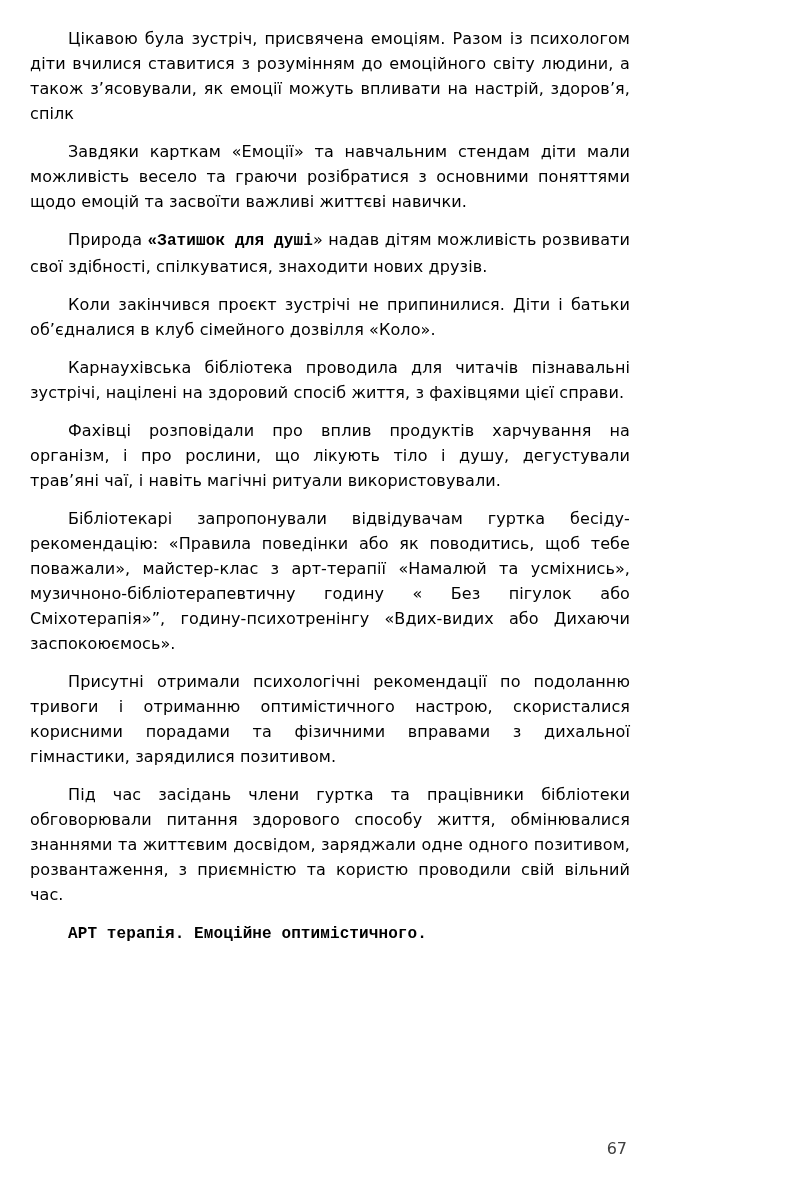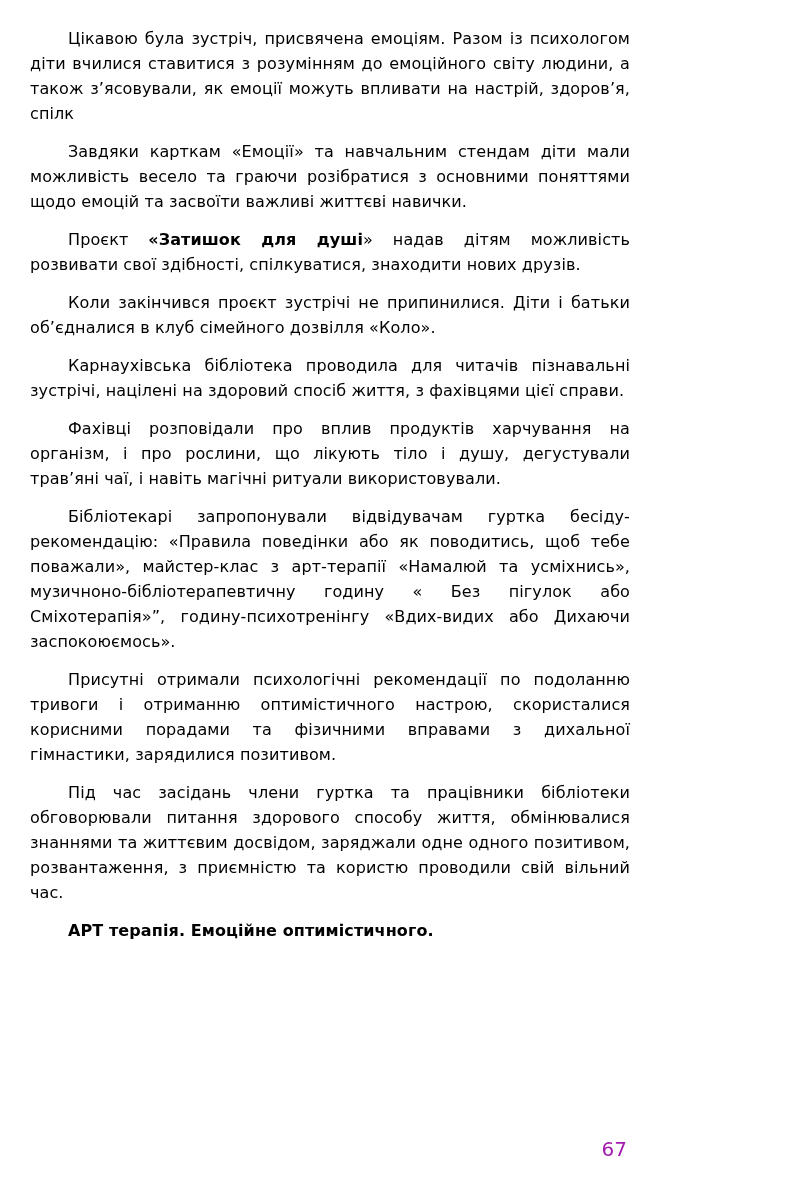--- a/index.html
+++ b/index.html
@@ -23,39 +23,40 @@
   .para {
     margin: 0 0 13px 0;
     font-size: 16px;
     line-height: 25px;
     text-align: justify;
     text-indent: 38px;
     letter-spacing: 0.1px;
   }
   .para .bold {
     font-weight: bold;
+    font-family: Liberation Mono, monospace;
   }
   .page-number {
     position: absolute;
     right: 33px;
     top: 1138px;
-    font-size: 20px;
+    font-size: 16px;
     line-height: 22px;
-    color: #a21caf;
+    color: #404040;
   }
 </style>
 </head>
 <body>
 
 <div class="page">
   <div class="doc-body">
 
   <p class="para"><span>Цікавою була зустріч, присвячена емоціям.  Разом із психологом діти вчилися ставитися з розумінням до емоційного світу людини, а також з’ясовували, як емоції можуть впливати на настрій, здоров’я, спілк</span></p>
       <p class="para"><span>Завдяки карткам «Емоції» та навчальним стендам діти мали можливість весело та граючи розібратися з основними поняттями щодо емоцій та засвоїти важливі життєві навички.</span></p>
-      <p class="para"><span>Проєкт </span><span class="bold">«Затишок для душі</span><span>» надав дітям можливість розвивати свої здібності, спілкуватися, знаходити нових друзів.</span></p>
+      <p class="para"><span>Природа </span><span class="bold">«Затишок для душі</span><span>» надав дітям можливість розвивати свої здібності, спілкуватися, знаходити нових друзів.</span></p>
       <p class="para"><span>Коли закінчився проєкт зустрічі не припинилися. Діти і батьки об’єдналися в клуб сімейного дозвілля «Коло».</span></p>
       <p class="para"><span>Карнаухівська бібліотека проводила для читачів пізнавальні зустрічі, націлені на здоровий спосіб життя, з фахівцями цієї справи.</span></p>
       <p class="para"><span>Фахівці розповідали про вплив продуктів харчування на організм, і про рослини, що лікують тіло і душу, дегустували трав’яні чаї, і навіть магічні ритуали використовували.</span></p>
       <p class="para"><span>Бібліотекарі запропонували відвідувачам гуртка бесіду-рекомендацію: «Правила поведінки або як поводитись, щоб тебе поважали»,  майстер-клас з арт-терапії   «Намалюй та усміхнись», музичноно-бібліотерапевтичну годину « Без пігулок або Сміхотерапія»”,  годину-психотренінгу «Вдих-видих або Дихаючи заспокоюємось».</span></p>
       <p class="para"><span>Присутні отримали психологічні рекомендації по подоланню тривоги і отриманню оптимістичного настрою, скористалися корисними порадами та фізичними вправами з дихальної гімнастики, зарядилися позитивом.</span></p>
       <p class="para"><span>Під час засідань члени гуртка та працівники бібліотеки  обговорювали питання здорового способу життя, обмінювалися   знаннями та життєвим досвідом, заряджали  одне одного позитивом, розвантаження, з приємністю та користю проводили  свій вільний час.</span></p>
       <p class="para"><span class="bold">АРТ терапія. Емоційне оптимістичного.</span></p>
     </div>
   <div class="page-number">67</div>
 </div>

